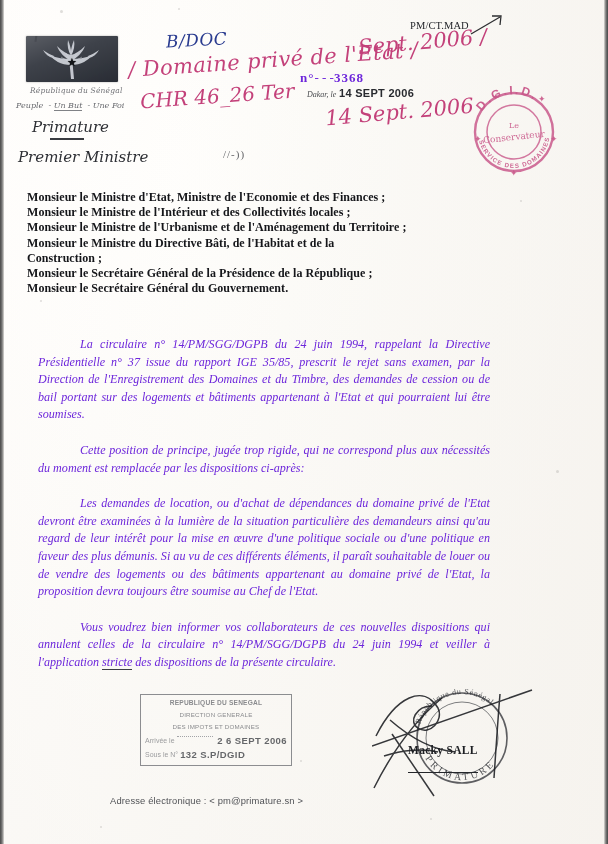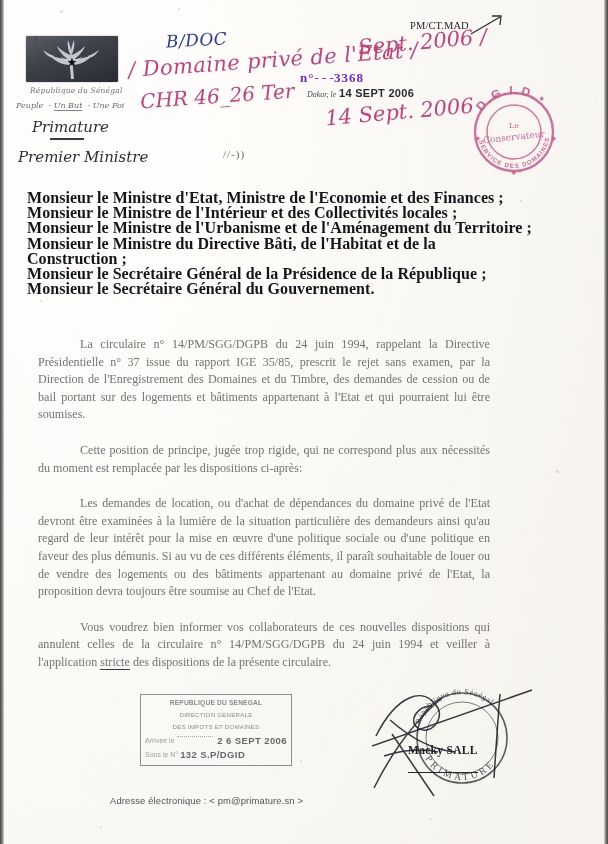--- a/index.html
+++ b/index.html
@@ -227,39 +227,40 @@
     opacity: .88;
   }
 
   
   #recipients {
     position: absolute;
     left: 27px;
     top: 190px;
     width: 470px;
     font-family: "Liberation Serif", serif;
-    font-size: 16px;
+    font-size: 12px;
     font-weight: bold;
     line-height: 15.2px;
     color: #17181c;
     letter-spacing: .05px;
   }
   #recipients div { white-space: nowrap; }
 
   
   #body {
     position: absolute;
     left: 38px;
     top: 336px;
     width: 452px;
     font-family: "Liberation Serif", serif;
     font-size: 12.1px;
     line-height: 17.6px;
     text-align: justify;
-    color: #737373;
+    color: #6d28d9;
+    font-style: italic;
   }
   #body p {
     margin: 0 0 18px 0;
     text-indent: 42px;
   }
   #body p .u-strict { border-bottom: 1px solid #3c3e43; }
 
   
   #reception-stamp {
     position: absolute;

